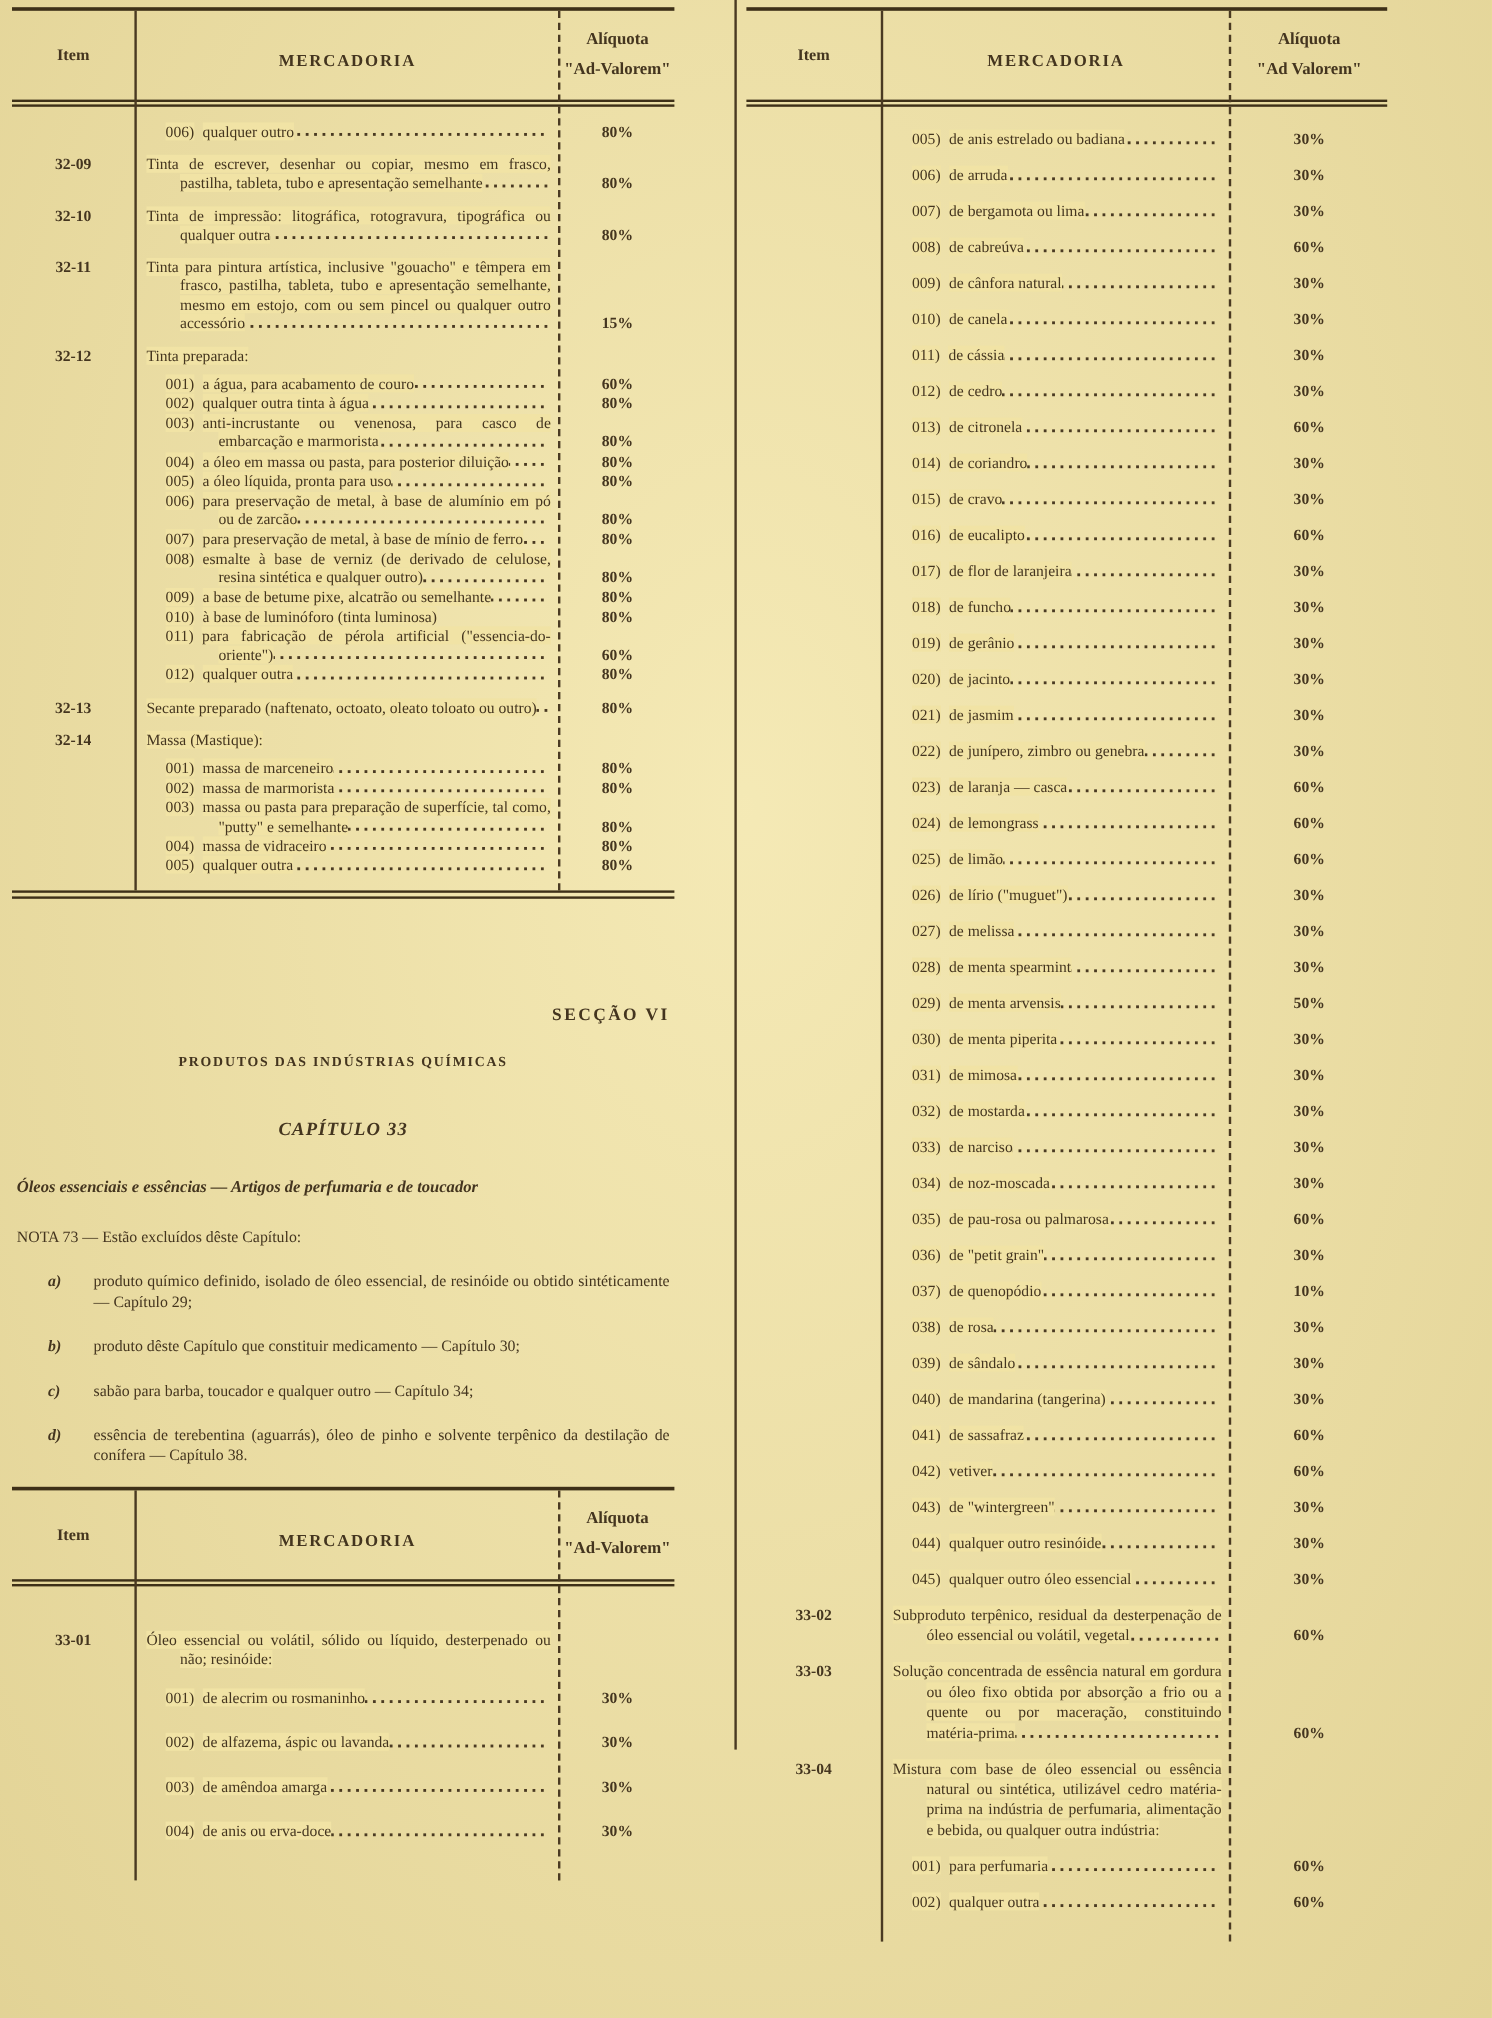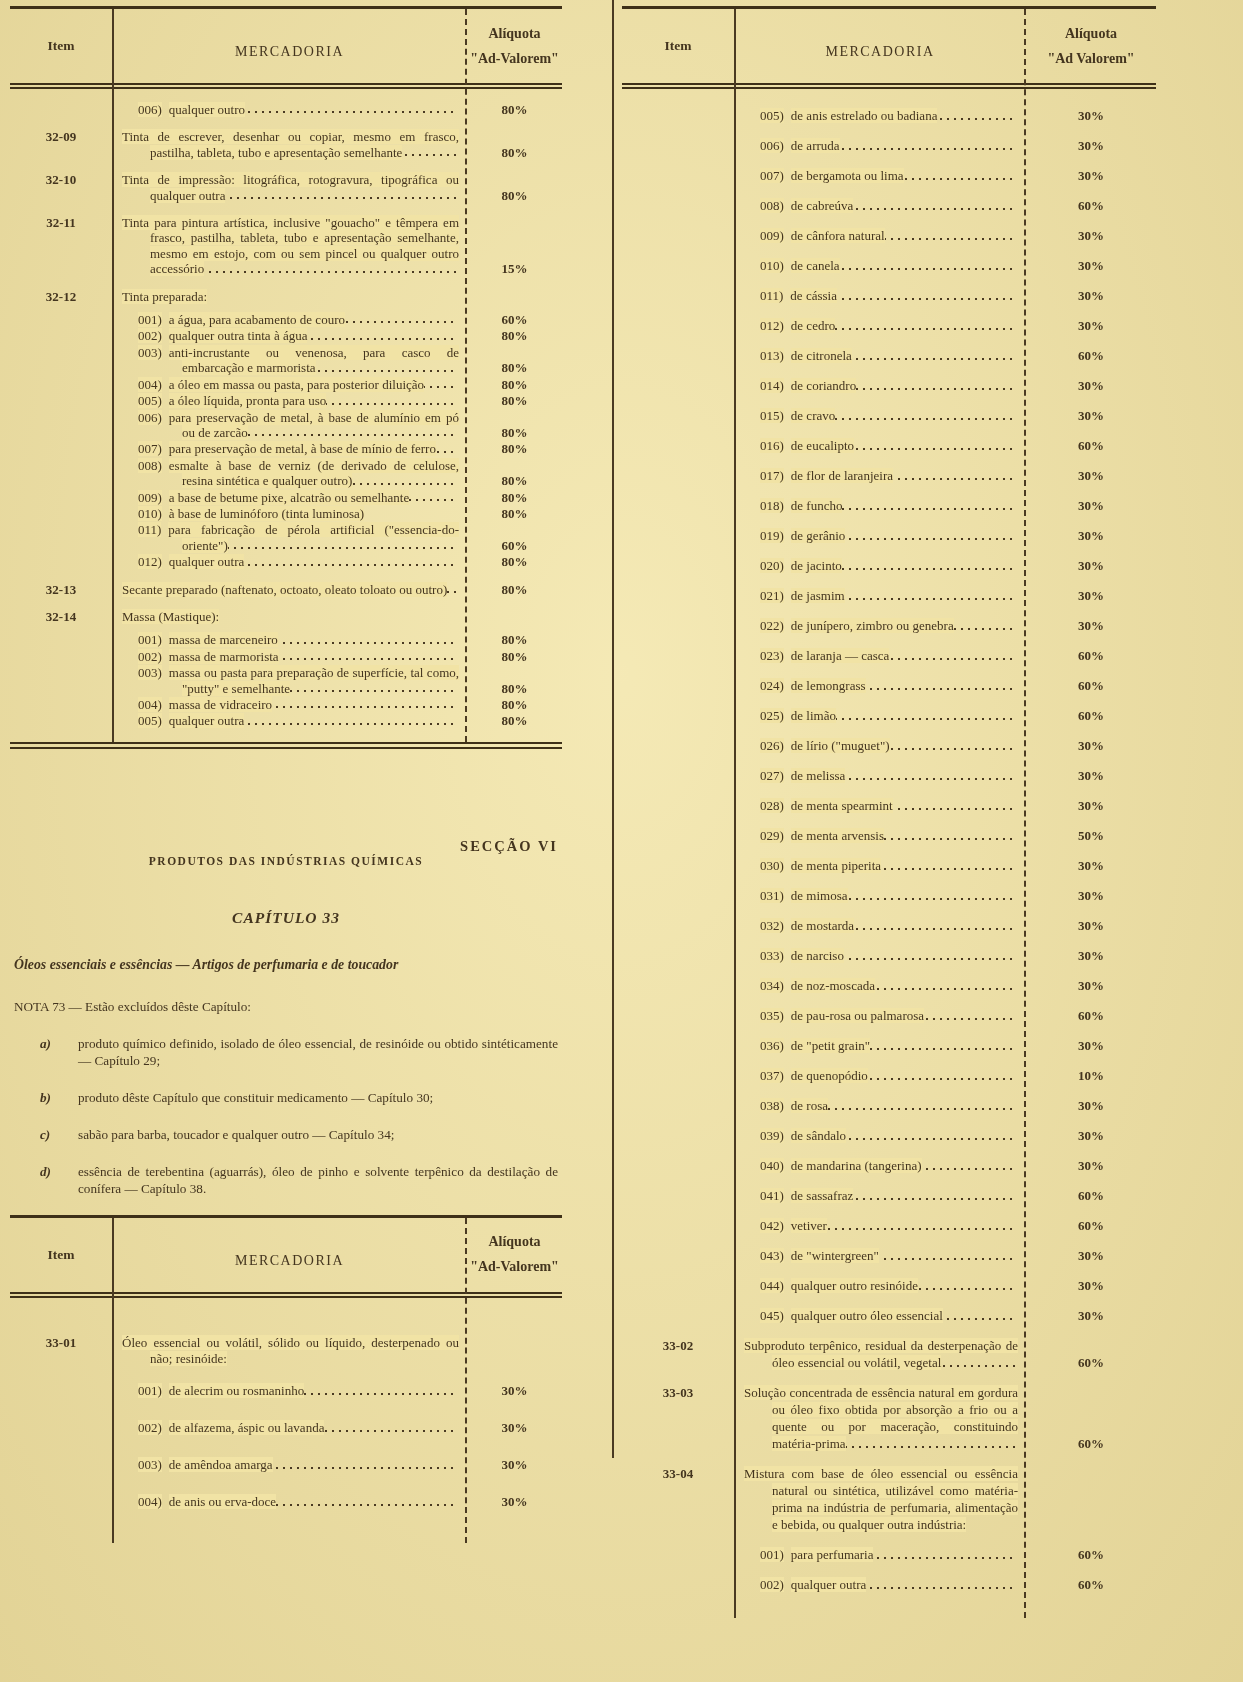--- a/index.html
+++ b/index.html
@@ -19,21 +19,21 @@
   .dtable { position: relative; border-top: 3px solid #3e3018; }
   .dtable.closed { border-bottom: 7px double #3e3018; }
   .vline { position: absolute; top: 0; bottom: 0; width: 0; }
   .vline.solid  { border-left: 2px solid #4a3a22; }
   .vline.dashed { border-left: 2px dashed #4a3a22; }
 
   .thead { display: flex; border-bottom: 6px double #3e3018; min-height: 80px; }
   .h-item { display: flex; align-items: center; justify-content: center;
             font-weight: bold; font-size: 13.5px; }
   .h-merc { flex: 1; display: flex; align-items: center; justify-content: center;
-            font-weight: normal; font-size: 14px; letter-spacing: 1.5px; margin-top: 12px; }
+            font-weight: bold; font-size: 14px; letter-spacing: 1.5px; margin-top: 12px; }
   .h-aliq { display: flex; flex-direction: column; align-items: center; justify-content: center;
             gap: 9px; font-weight: bold; font-size: 14px; padding: 6px 2px; text-align: center; }
 
   .tbody { position: relative; padding: 12px 0 12px; }
 
   
   .row { display: flex; align-items: flex-end; }
   .c-item { text-align: center; font-weight: bold; font-size: 13px; align-self: flex-start; }
   .c-pct  { text-align: center; font-weight: bold; font-size: 13px; }
   .c-body { flex: 1; position: relative; text-align: justify; font-size: 13px; padding-right: 8px; }
@@ -69,21 +69,21 @@
   .tbody.loose { line-height: 17px; padding-top: 18px; }
   .tbody.loose .row { margin: 0 0 13px; }
 
   .tbody.mid { line-height: 16px; padding-top: 20px; }
   .tbody.mid .row { margin: 0 0 21px; }
   .tbody.mid .row.label { margin: 17px 0 16px; }
 
   
   .section { padding: 62px 4px 0; }
   .sec-secao { text-align: right; font-weight: bold; font-size: 14.5px; letter-spacing: 2px; margin-top: 27px; }
-  .sec-sub   { text-align: center; font-weight: bold; font-size: 11.5px; letter-spacing: 1.5px; }
+  .sec-sub   { text-align: center; font-weight: bold; font-size: 11.5px; letter-spacing: 1.5px; margin-top: 24px; }
   .sec-cap   { text-align: center; font-weight: bold; font-style: italic; font-size: 15.5px; letter-spacing: 1px; margin-top: 42px; }
   .sec-tit   { font-weight: bold; font-style: italic; font-size: 13.8px; margin-top: 30px; }
   .sec-nota  { font-size: 13.2px; margin-top: 26px; }
   .nota-item { position: relative; padding-left: 64px; font-size: 13.2px; text-align: justify; margin-top: 20px; line-height: 17px; }
   .nota-letter { position: absolute; left: 26px; font-style: italic; font-weight: bold; }
   .t2wrap { margin-top: 18px; }
 </style>
 </head>
 <body>
 
@@ -517,21 +517,21 @@
             <div class="c-body main lead"><span class="t">Subproduto terpênico, residual da desterpenação de óleo essencial ou volátil, vegetal</span></div>
             <div class="c-pct">60%</div>
           </div>
           <div class="row main">
             <div class="c-item">33-03</div>
             <div class="c-body main lead"><span class="t">Solução concentrada de essência natural em gordura ou óleo fixo obtida por absorção a frio ou a quente ou por maceração, constituindo matéria-prima</span></div>
             <div class="c-pct">60%</div>
           </div>
           <div class="row label">
             <div class="c-item">33-04</div>
-            <div class="c-body main"><span class="t">Mistura com base de óleo essencial ou essência natural ou sintética, utilizável como matéria-prima na indústria de perfumaria, alimentação e bebida, ou qualquer outra indústria:</span></div>
+            <div class="c-body main"><span class="t">Mistura com base de óleo essencial ou essência natural ou sintética, utilizável cedro matéria-prima na indústria de perfumaria, alimentação e bebida, ou qualquer outra indústria:</span></div>
             <div class="c-pct"></div>
           </div>
           <div class="row sub">
             <div class="c-item"></div>
             <div class="c-body sub lead"><span class="code">001)</span><span class="t">para perfumaria</span></div>
             <div class="c-pct">60%</div>
           </div>
           <div class="row sub">
             <div class="c-item"></div>
             <div class="c-body sub lead"><span class="code">002)</span><span class="t">qualquer outra</span></div>

